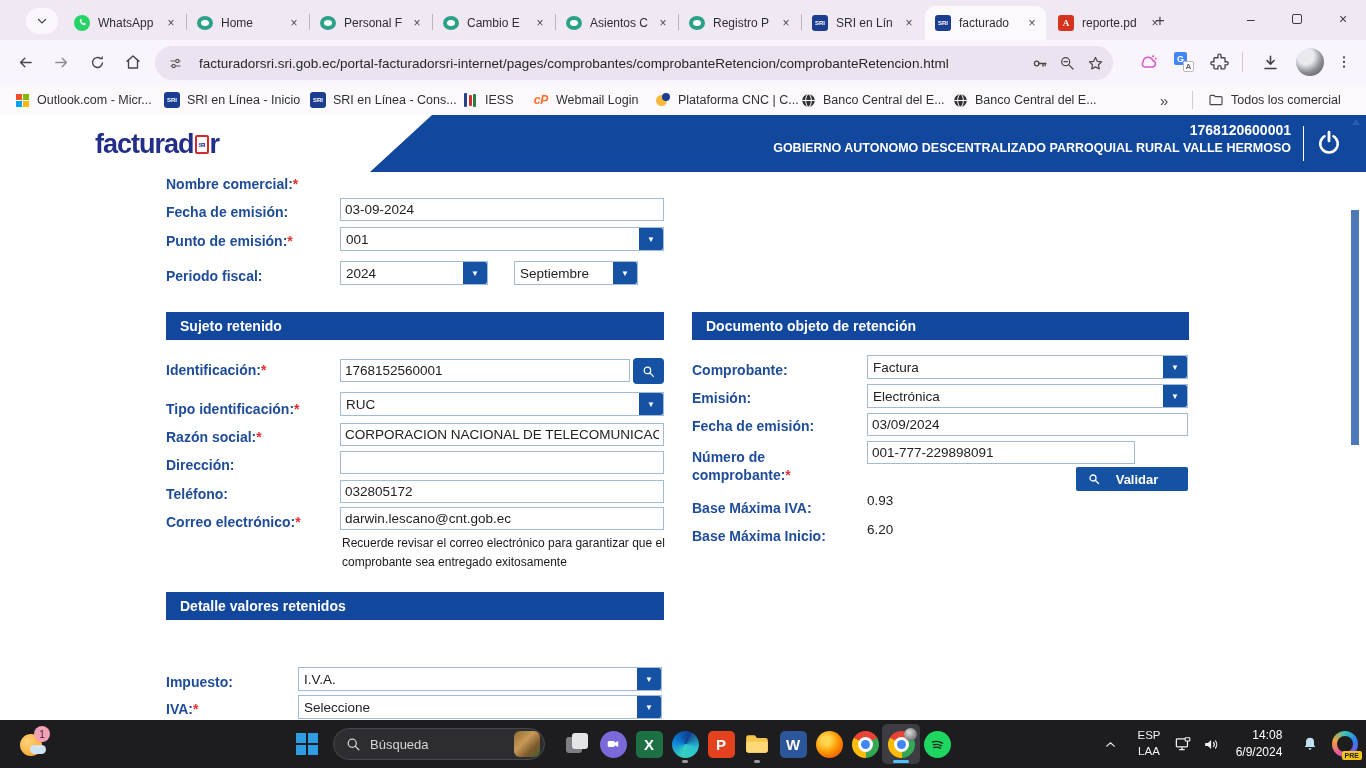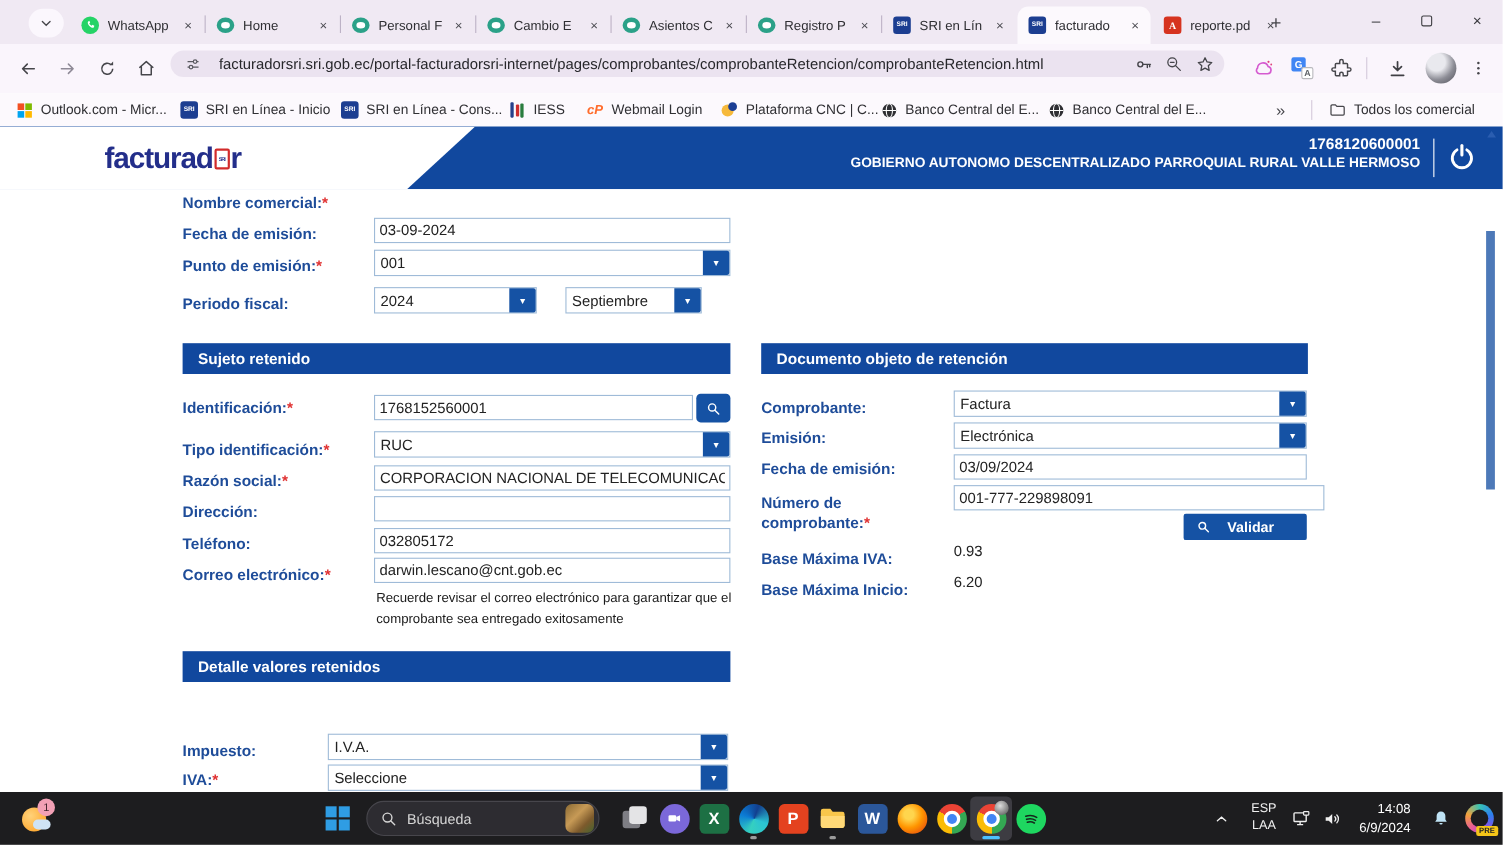--- a/index.html
+++ b/index.html
@@ -20,21 +20,21 @@
   .fav-app { width:14px; height:14px; border:4px solid #2ba188; border-radius:50%; background:#fff; }
   .fav-sri { background:#1c3e91; border-radius:3px; color:#fff; font-size:6px; font-weight:bold; }
   .fav-pdf { background:#d6331f; border-radius:3px; color:#fff; font-size:9px; font-weight:bold; font-family:"Liberation Serif",serif; }
   .newtab-btn { position:absolute; left:1148px; top:9px; width:24px; height:24px; font-size:17px; color:#45454a; display:flex; align-items:center; justify-content:center; }
   .wctl { position:absolute; top:0; width:46px; height:38px; display:flex; align-items:center; justify-content:center; color:#3c3c40; font-size:14px; }
   .wctl .maxbox { width:10px; height:10px; border:1.2px solid #3c3c40; border-radius:2px; }
 
   
   #toolbar { position:absolute; left:0; top:40px; width:1366px; height:45px; background:#faf5fc; }
   .nav-btn { position:absolute; top:7px; width:30px; height:30px; display:flex; align-items:center; justify-content:center; }
-  .urlbar { position:absolute; left:155px; top:6px; width:958px; height:24px; background:#ebe3f0; border-radius:17px; display:flex; align-items:center; }
+  .urlbar { position:absolute; left:155px; top:6px; width:958px; height:34px; background:#ebe3f0; border-radius:17px; display:flex; align-items:center; }
   .url-text { font-size:13.5px; color:#27272b; white-space:nowrap; overflow:hidden; flex:1; margin-left:10px; }
   .url-icnbox { width:28px; display:flex; align-items:center; justify-content:center; flex:0 0 28px; }
   .ext-btn { position:absolute; top:8px; width:28px; height:28px; display:flex; align-items:center; justify-content:center; }
   .tb-sep { position:absolute; top:12px; width:1px; height:20px; background:#d4c9da; }
   .avatar { position:absolute; left:1296px; top:8px; width:28px; height:28px; border-radius:50%; background:radial-gradient(circle at 35% 30%, #e9e9ee 0 30%, #8d8d96 60%, #4c4c55 100%); }
 
   
   #bookmarks { position:absolute; left:0; top:85px; width:1366px; height:30px; background:#fcf9fd; }
   .bm { position:absolute; top:3px; height:24px; display:flex; align-items:center; font-size:12.5px; color:#303034; white-space:nowrap; }
   .bm .bmi { margin-right:7px; display:flex; align-items:center; justify-content:center; width:16px; height:16px; }
@@ -427,21 +427,21 @@
   <div class="lbl" style="left:692px;top:218px">Emisión:</div>
   <div class="dd" style="left:867px;top:212px;width:321px">
     <span class="dd-val">Electrónica</span>
     <span class="dd-btn">▼</span>
   </div>
 
   <div class="lbl" style="left:692px;top:246px">Fecha de emisión:</div>
   <input class="inp" style="left: 867px; top: 241px; width: 321px;" readonly="" value="03/09/2024">
 
   <div class="lbl" style="left:692px;top:276px;width:140px;white-space:normal;line-height:1.3"><span>Número de comprobante:</span><span class="req">*</span></div>
-  <input class="inp" style="left: 867px; top: 269px; width: 337px;" readonly="" value="001-777-229898091">
+  <input class="inp" style="left: 867px; top: 269px; width: 268px;" readonly="" value="001-777-229898091">
 
   <div class="validar-btn">
     <svg width="12" height="12" viewBox="0 0 24 24" style="margin-left:12px">
         <circle cx="10" cy="10" r="6" fill="none" stroke="#fff" stroke-width="2.6"></circle>
         <path d="M14.5 14.5L21 21" stroke="#fff" stroke-width="2.6" stroke-linecap="round"></path>
       </svg>
     <span style="flex:1;text-align:center;margin-right:14px">Validar</span>
   </div>
 
   <div class="lbl" style="left:692px;top:328px">Base Máxima IVA:</div>

